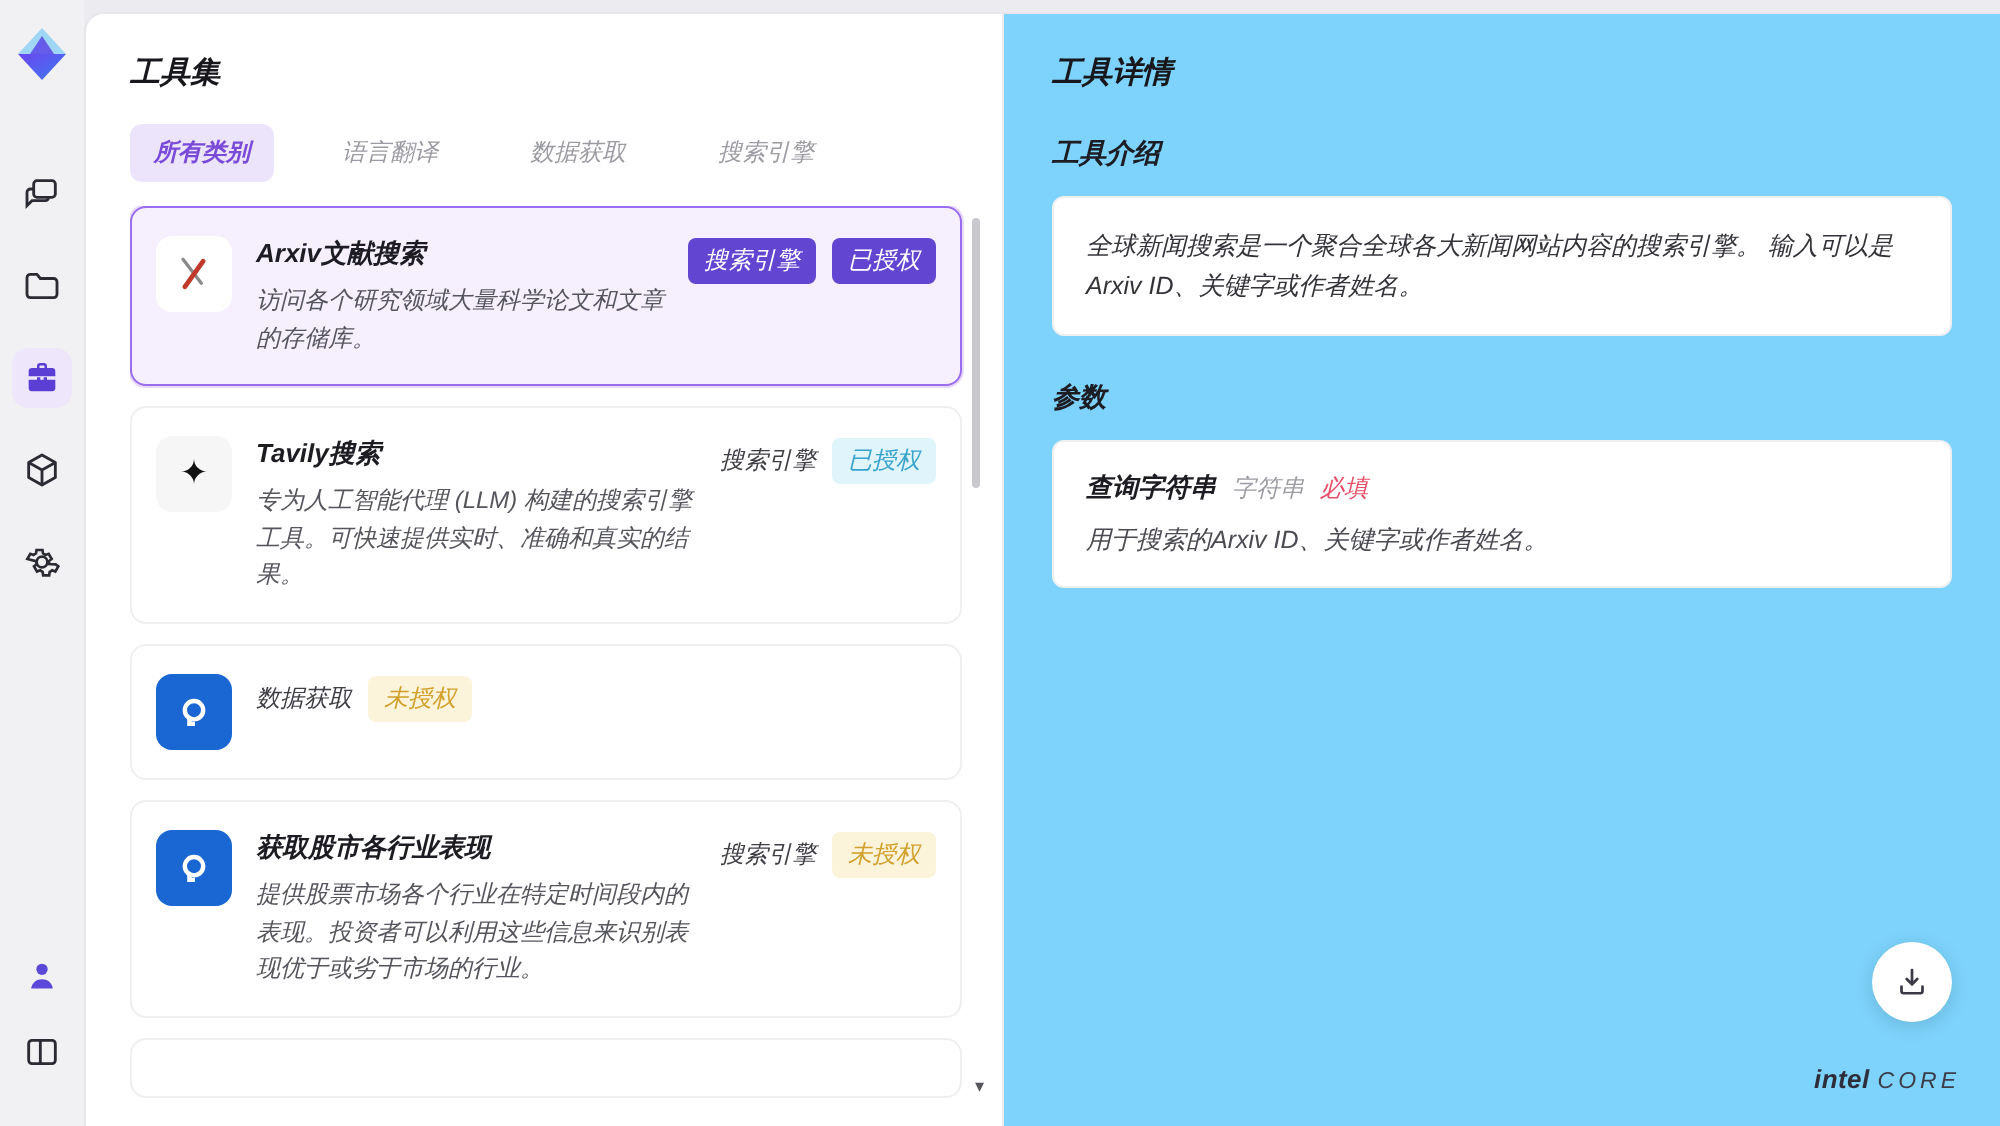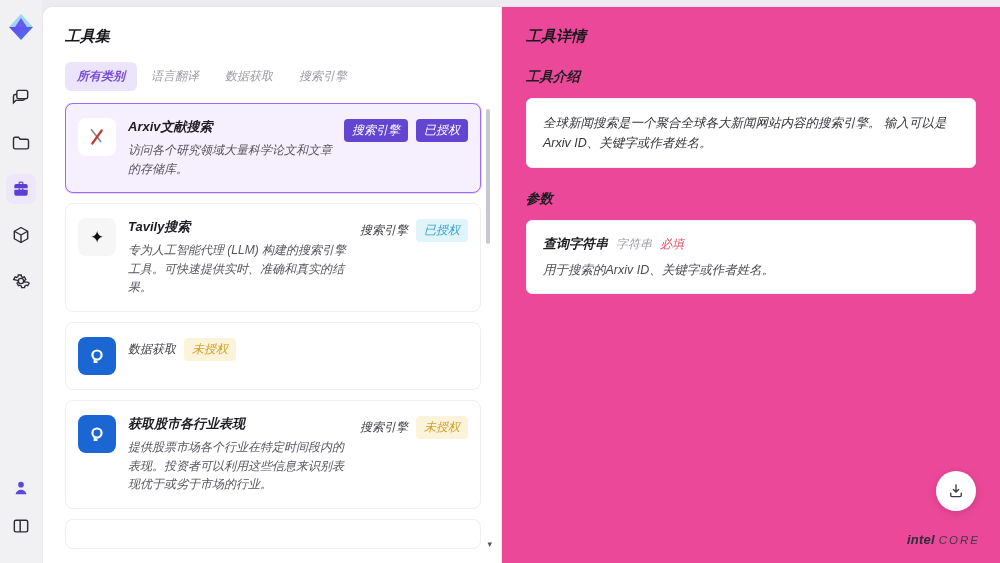--- a/index.html
+++ b/index.html
@@ -16,21 +16,21 @@
   .rail-btn.active { background:#eee7fb; }
   .rail-spacer { flex:1; }
   .rail-btn.bottom { margin-bottom:8px; }
 
   
   .main { flex:1; display:flex; margin-top:6px; background:#ffffff; border-top-left-radius:10px; border:1px solid #e7e6ea; border-bottom:none; border-right:none; overflow:hidden; }
 
   
   .list-panel { width:458px; flex-shrink:0; padding:20px 8px 0 22px; display:flex; flex-direction:column; }
   .panel-title { font-size:15px; font-weight:bold; color:#17171c; margin-bottom:16px; }
-  .tabs { display:flex; gap:2px; margin-bottom:12px; }
+  .tabs { display:flex; gap:22px; margin-bottom:12px; }
   .tab { font-size:12px; color:#9b9ba4; padding:6px 12px; border-radius:6px; cursor:pointer; white-space:nowrap; }
   .tab.active { background:#ece4fb; color:#7a4bd8; font-weight:bold; }
 
   .cards-wrap { position:relative; flex:1; overflow:hidden; padding-right:12px; }
   .scrollbar-thumb { position:absolute; right:3px; top:6px; width:4px; height:135px; background:#c9c8cf; border-radius:2px; }
   .scrollbar-arrow { position:absolute; right:1px; bottom:14px; font-size:9px; color:#55555e; }
 
   .tool-card { display:flex; gap:12px; padding:14px 12px; border:1px solid #efeff2; border-radius:8px; margin-bottom:10px; background:#fff; cursor:pointer; }
   .tool-card.selected { background:#f6effe; border:1px solid #9a6cf0; box-shadow:0 0 0 1px #e7daf9; }
   .tool-icon { width:38px; height:38px; border-radius:8px; flex-shrink:0; display:flex; align-items:center; justify-content:center; }
@@ -43,21 +43,21 @@
   .tool-desc { font-size:12px; color:#55555e; line-height:1.55; }
   .tool-tags { display:flex; gap:8px; align-items:flex-start; flex-shrink:0; padding-top:1px; }
   .chip-cat { font-size:12px; color:#3e3e46; padding:3px 0; white-space:nowrap; }
   .chip { font-size:12px; padding:3px 8px; border-radius:4px; white-space:nowrap; }
   .chip.purple { background:#6245d0; color:#fff; }
   .chip.ok { background:#e0f4fb; color:#38a3cc; }
   .chip.no { background:#fcf4da; color:#d2a02c; }
   .selected .chip-cat.as-chip { background:#6245d0; color:#fff; font-size:12px; padding:3px 8px; border-radius:4px; }
 
   
-  .detail-panel { flex:1; background:#ec4899; border-left:1px solid #ececf0; padding:20px 24px; position:relative; }
+  .detail-panel { flex:1; background:#7dd3fc; border-left:1px solid #ececf0; padding:20px 24px; position:relative; }
   .detail-title { font-size:15px; font-weight:bold; color:#17171c; margin-bottom:22px; }
   .section-h { font-size:13.5px; font-weight:bold; color:#1c1c22; margin-bottom:12px; }
   .white-box { background:#fff; border:1px solid #f0f0f2; border-radius:6px; padding:14px 16px; margin-bottom:22px; }
   .intro-text { font-size:12.5px; color:#33333a; line-height:1.6; }
   .param-head { display:flex; align-items:baseline; gap:8px; margin-bottom:9px; }
   .param-name { font-size:13px; font-weight:bold; color:#1c1c22; }
   .param-type { font-size:12px; color:#9b9ba4; }
   .param-req { font-size:12px; color:#e8506a; }
   .param-desc { font-size:12.5px; color:#4a4a52; }
 

